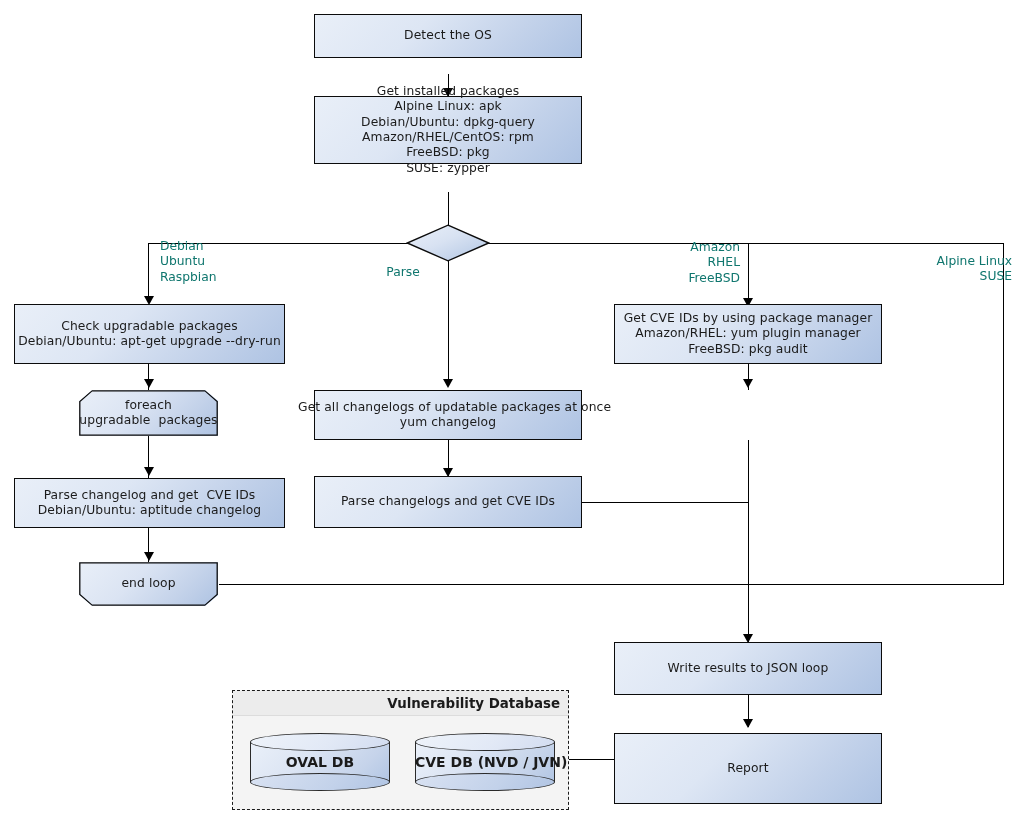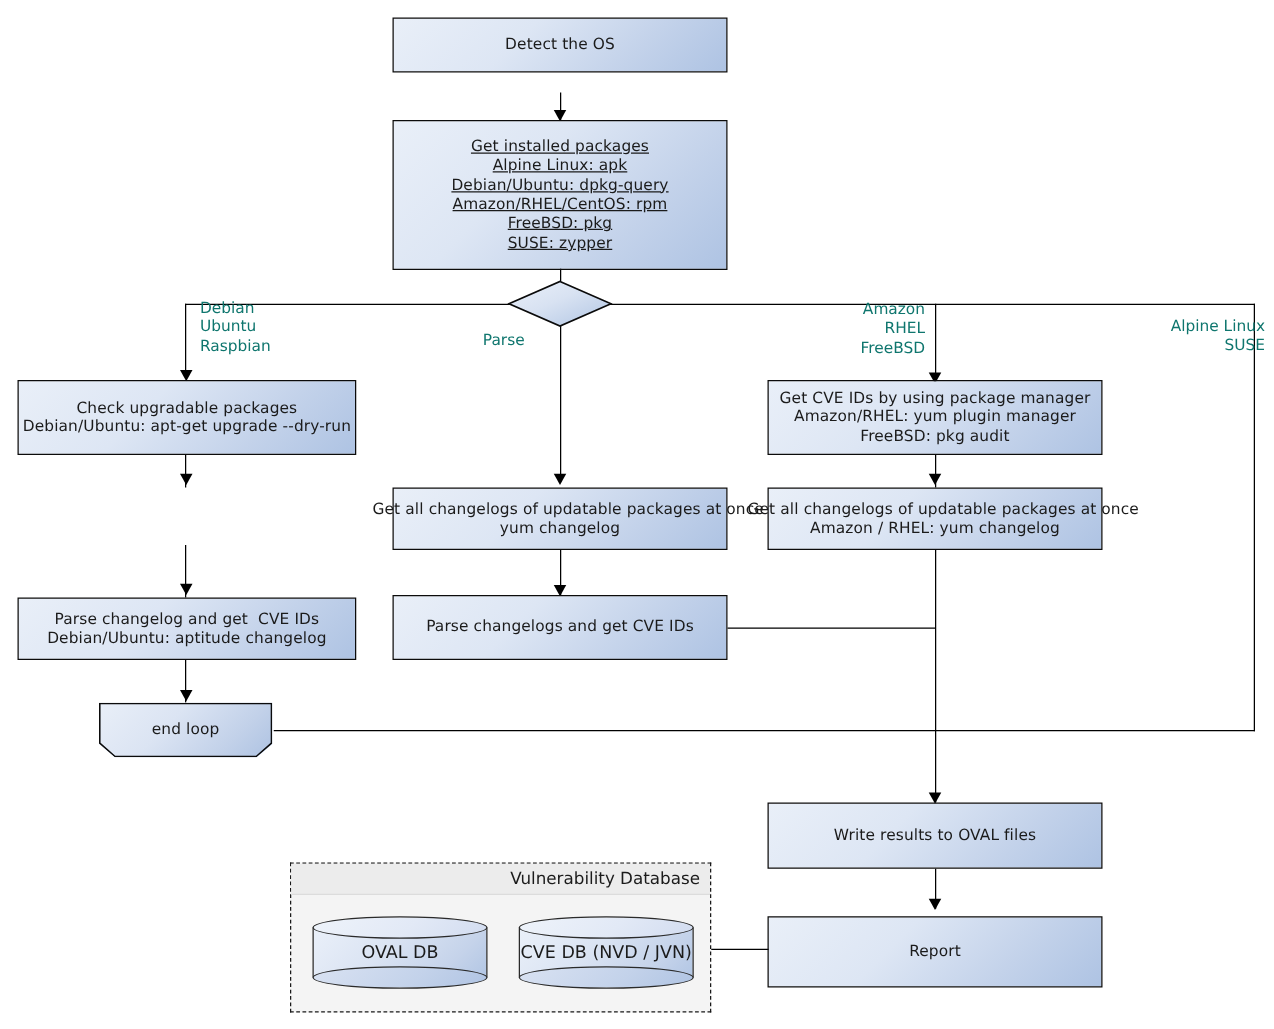--- a/index.html
+++ b/index.html
@@ -222,21 +222,21 @@
 
   <div class="ln lnv" style="left:747.5px; top:695px; height:32px;"></div>
   <div class="arrow" style="left:742.5px; top:719px;"></div>
 
   <div class="ln lnh" style="left:568px; top:758.6px; width:47px;"></div>
 
   <div class="node" style="left:314px; top:14px; width:268px; height:44px;">
     <span class="label">Detect the OS</span>
   </div>
 
-  <div class="node" style="left:314px; top:96px; width:268px; height:120px;text-decoration:underline;">
+  <div class="node" style="left:314px; top:96px; width:268px; height:68px;">
     <span class="label">Get installed packages
 Alpine Linux: apk
 Debian/Ubuntu: dpkg-query
 Amazon/RHEL/CentOS: rpm
 FreeBSD: pkg
 SUSE: zypper</span>
   </div>
 
   <div class="diamond" style="left:406px; top:224px; width:84px; height:38px;">
     <svg width="84" height="38" viewBox="0 0 84 38">
@@ -259,20 +259,28 @@
 RHEL
 FreeBSD</div>
   <div class="edgelabel" style="left:884px; top:254px; width:128px;">Alpine Linux
 SUSE</div>
 
   <div class="node" style="left:14px; top:304px; width:271px; height:60px;">
     <span class="label">Check upgradable packages
 Debian/Ubuntu: apt-get upgrade --dry-run</span>
   </div>
 
+  <div class="node loop-start" style="left:79px; top:390px; width:139px; height:46px;">
+    <span class="shape"></span>
+    <svg class="shape" style="z-index:1;" width="139" height="46" viewBox="0 0 139 46">
+      <polygon points="13,0.8 126,0.8 138.2,11.5 138.2,45.2 0.8,45.2 0.8,11.5" fill="none" stroke="#0b0b0b" stroke-width="1.3"></polygon>
+    </svg>
+    <span class="txt">foreach
+upgradable  packages</span>
+  </div>
 
   <div class="node loop-end" style="left:79px; top:562px; width:139px; height:44px;">
     <span class="shape"></span>
     <svg class="shape" style="z-index:1;" width="139" height="44" viewBox="0 0 139 44">
       <polygon points="0.8,0.8 138.2,0.8 138.2,32.5 126,43.2 13,43.2 0.8,32.5" fill="none" stroke="#0b0b0b" stroke-width="1.3"></polygon>
     </svg>
     <span class="txt">end loop</span>
   </div>
 
   <div class="node" style="left:14px; top:478px; width:271px; height:50px;">
@@ -288,34 +296,30 @@
   <div class="node" style="left:314px; top:476px; width:268px; height:52px;">
     <span class="label">Parse changelogs and get CVE IDs</span>
   </div>
 
   <div class="node" style="left:614px; top:304px; width:268px; height:60px;">
     <span class="label">Get CVE IDs by using package manager
 Amazon/RHEL: yum plugin manager
 FreeBSD: pkg audit</span>
   </div>
 
-  <div class="node overflow" style="left:614px; top:390px; width:268px; height:50px;">
-    <span class="label">Get all changelogs of updatable packages at once
-Amazon / RHEL: yum changelog</span>
-  </div>
 
   <div class="node" style="left:614px; top:642px; width:268px; height:53px;">
-    <span class="label">Write results to OVAL files</span>
-  </div>
-
-  <div class="node" style="left:614px; top:733px; width:268px; height:57px;">
+    <span class="label">Write results to JSON loop</span>
+  </div>
+
+  <div class="node" style="left:614px; top:733px; width:268px; height:71px;">
     <span class="label">Report</span>
   </div>
 
-  <div class="group" style="left:232px; top:690px; width:337px; height:120px;">
+  <div class="group" style="left:232px; top:690px; width:337px; height:120px;font-weight:bold;">
     <div class="group-header">Vulnerability Database</div>
 
     <div class="cyl" style="left:17px; top:42px; width:140px; height:58px;">
       <div class="cyl-body"></div>
       <div class="cyl-bottom"></div>
       <div class="cyl-top"></div>
       <div class="cyl-label">OVAL DB</div>
     </div>
 
     <div class="cyl" style="left:182px; top:42px; width:140px; height:58px;">

